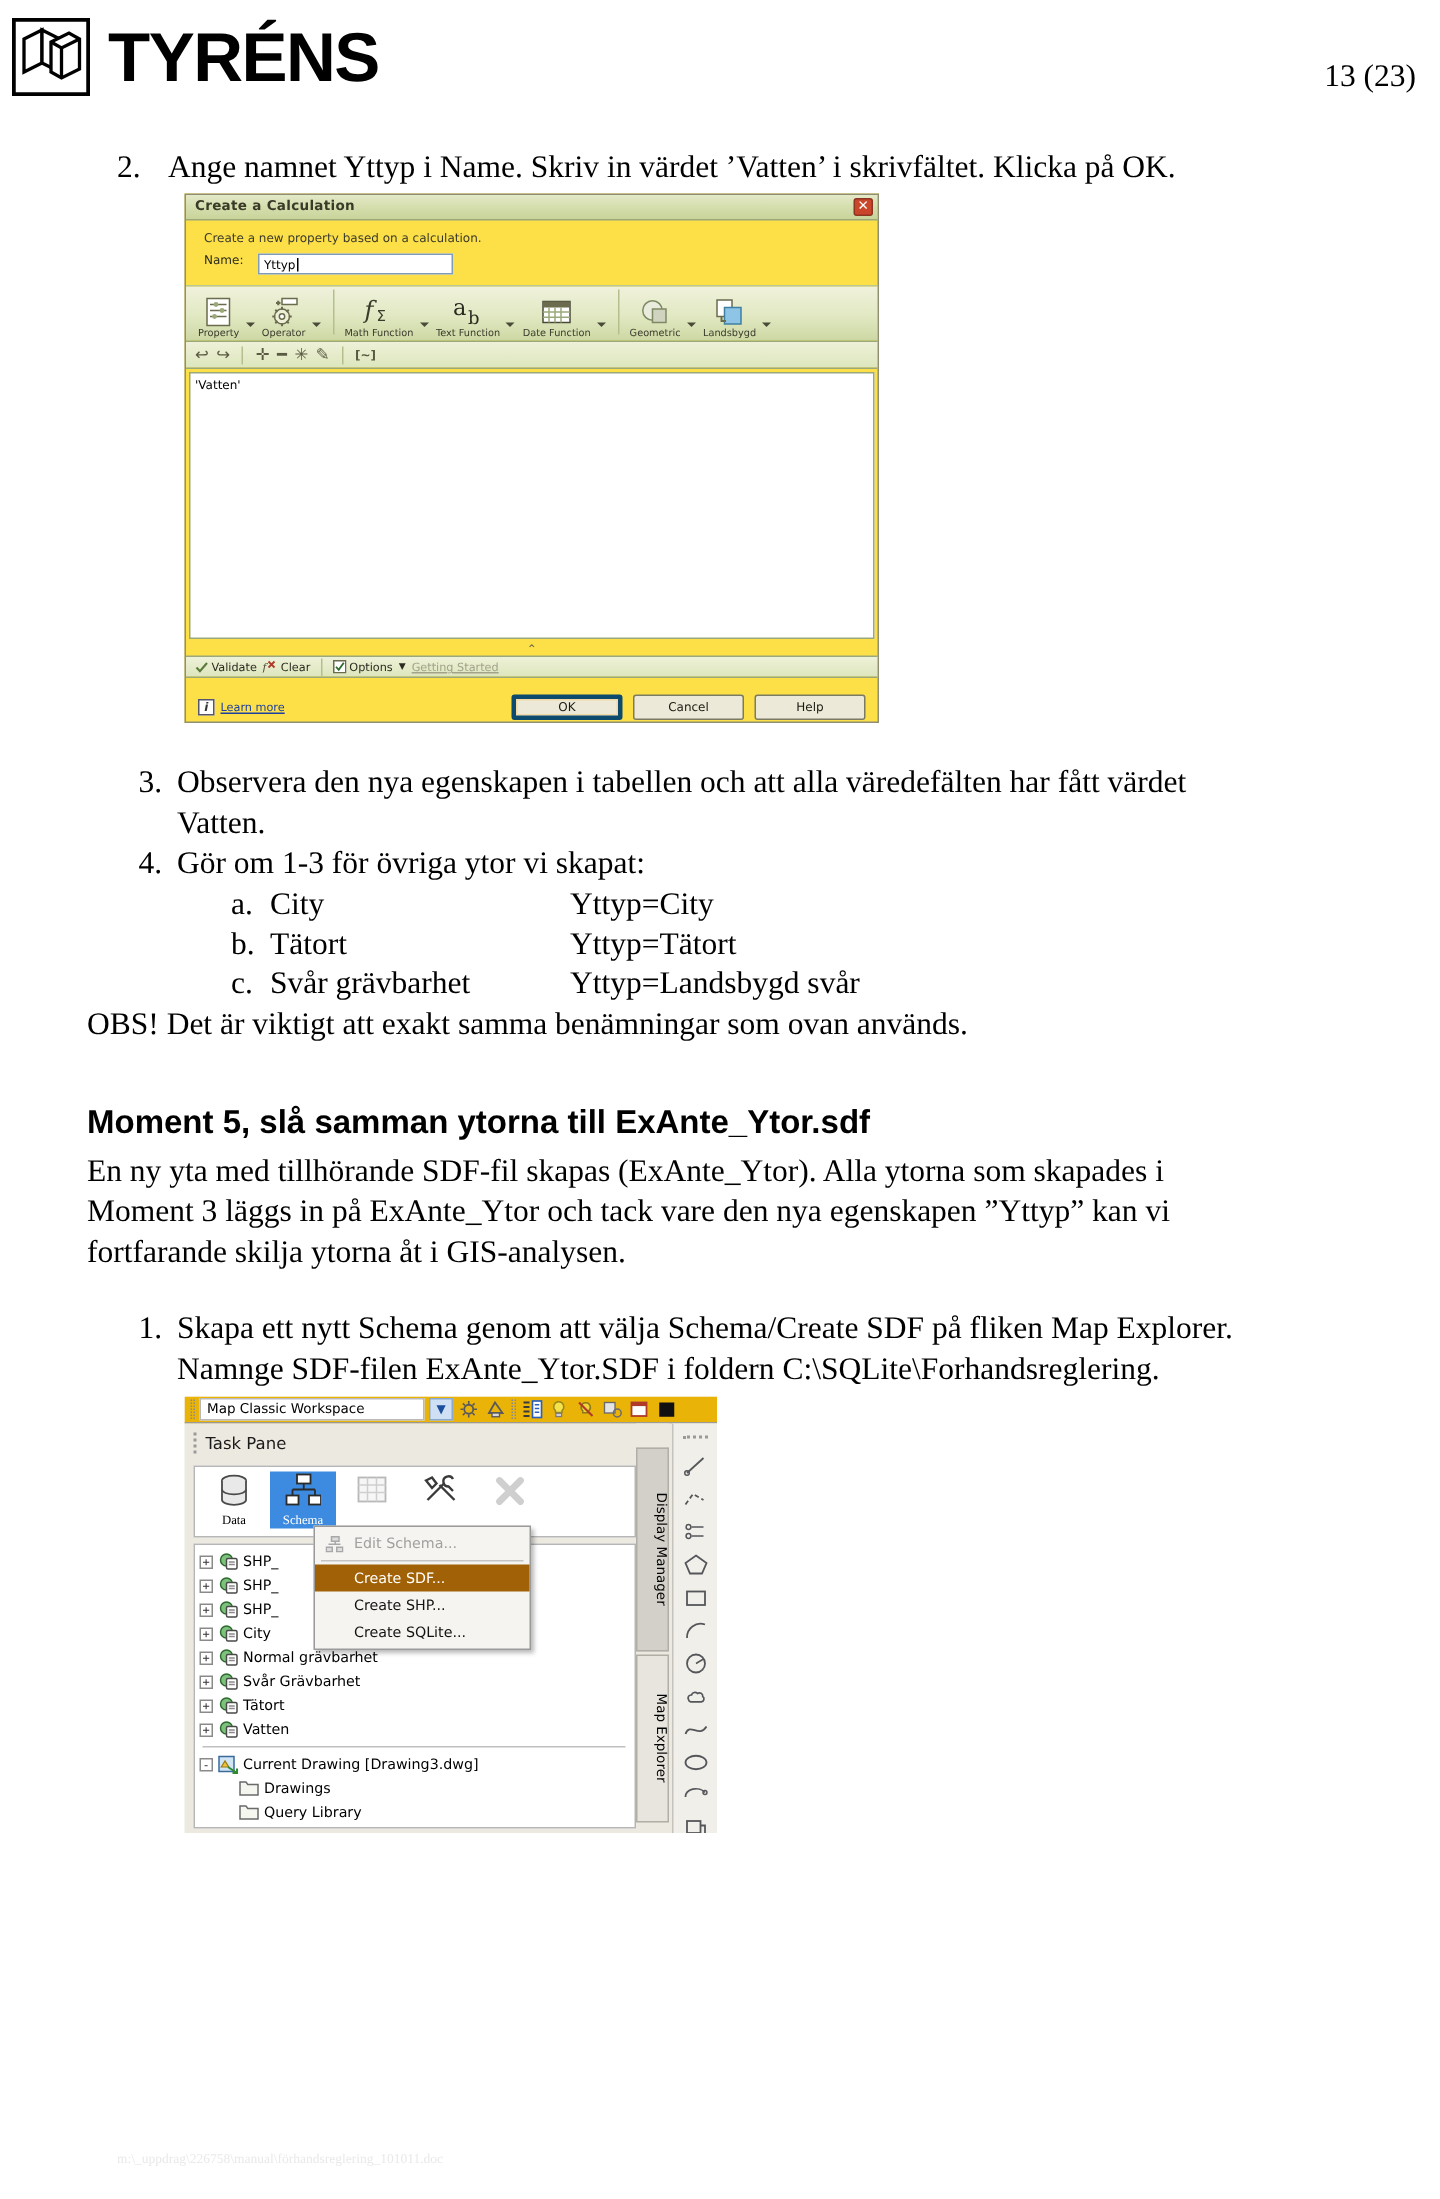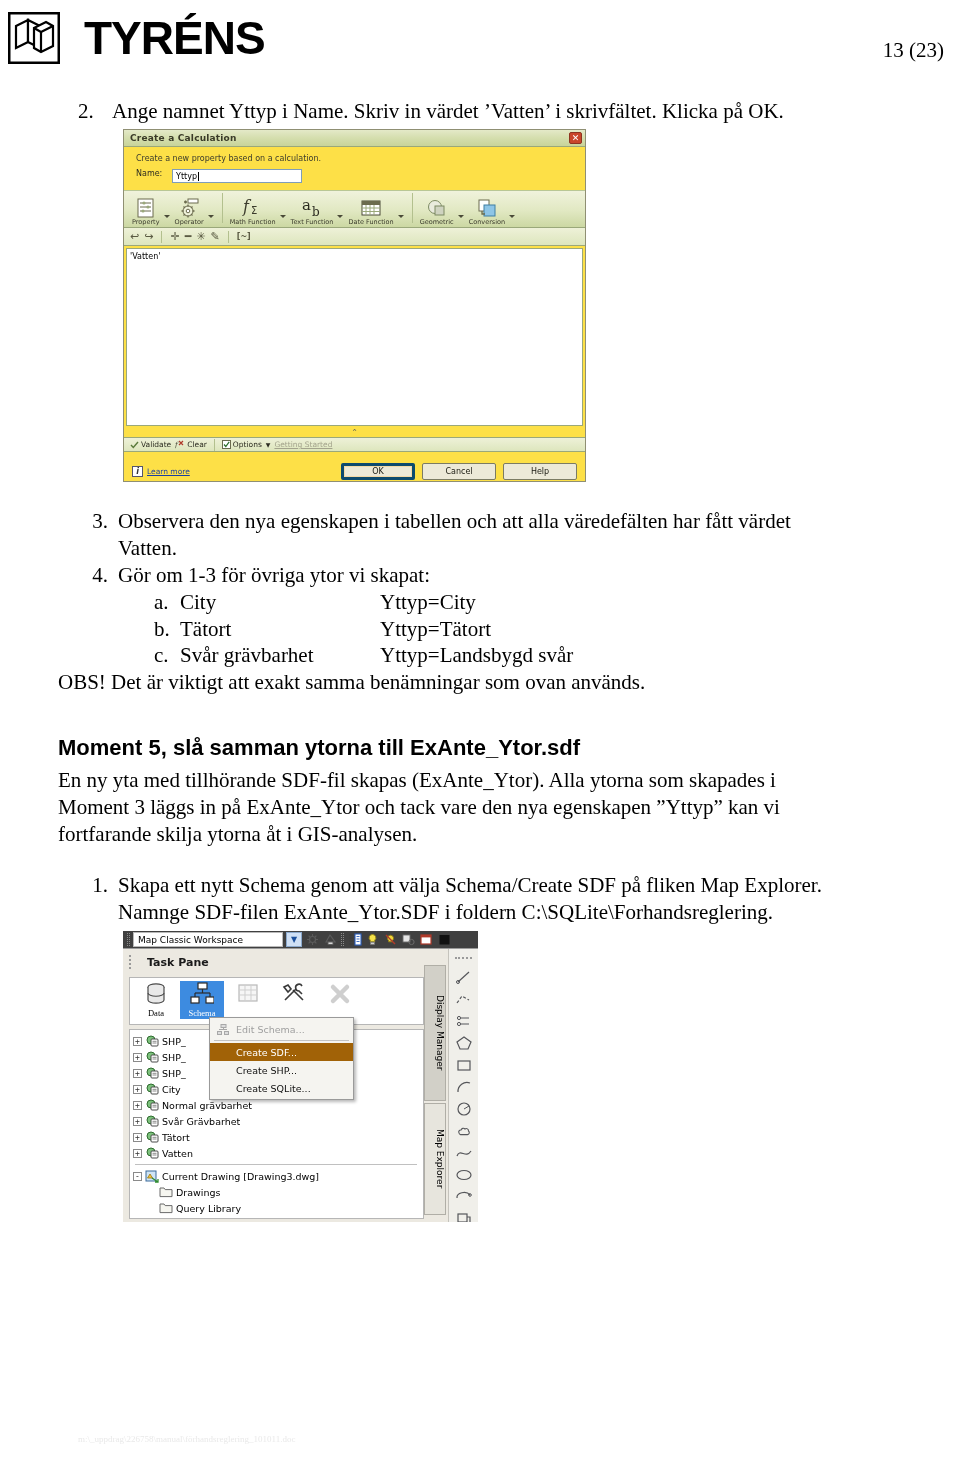--- a/index.html
+++ b/index.html
@@ -10,21 +10,21 @@
     font-family:"Liberation Serif", serif;
     color:#000;
     position:relative;
     overflow:hidden;
   }
 
   
   .page-header{
     position:absolute; top:8px; left:0; width:960px; height:60px;
   }
-  .logo-wrap{ position:absolute; left:8px; top:4px; display:flex; align-items:center; gap:24px; }
+  .logo-wrap{ position:absolute; left:8px; top:4px; display:flex; align-items:center; gap:12px; }
   .logo-mark{ width:52px; height:52px; }
   .logo-text{
     font-family:"Liberation Sans", sans-serif;
     font-weight:bold; font-size:46px; letter-spacing:-1px; line-height:1;
     color:#000;
   }
   .page-number{
     position:absolute; right:16px; top:30px;
     font-family:"Liberation Serif", serif; font-size:21px;
   }
@@ -135,43 +135,43 @@
   
   .map-shot{
     position:absolute; left:123px; top:931px;
     width:355px; height:291px;
     overflow:hidden;
     font-family:"DejaVu Sans", sans-serif;
     font-size:8.5px; color:#000;
     background:#f2f1ec;
   }
   .ws-bar{
-    height:18px; background:#404040;
+    height:18px; background:#eab308;
     border-bottom:1px solid #9a9a9a;
     display:flex; align-items:center; gap:3px; padding-left:4px;
   }
   .ws-grip{ width:3px; height:13px; border-left:1px dotted #8a8a8a; border-right:1px dotted #8a8a8a; }
   .ws-combo{
     flex:0 0 150px; height:15px; border:1px solid #b9b9b9; background:#fff;
     display:flex; align-items:center; padding-left:4px; font-size:9px; cursor:pointer;
   }
   .ws-arrow{
     width:16px;height:15px;background:#cfe0f5;border:1px solid #8aa8cc;
     display:flex;align-items:center;justify-content:center;color:#1b4f9c;font-size:8px;cursor:pointer;
   }
   .ws-ico{ width:15px;height:15px;display:flex;align-items:center;justify-content:center;cursor:pointer; }
 
   .tp-wrap{
     position:absolute; left:0; top:18px; width:355px; height:273px;
     background:#ece9e1;
   }
   .tp-header{
-    display:flex; align-items:center; gap:14px;
+    display:flex; align-items:center; gap:4px;
     padding:6px 0 4px 6px;
-    font-weight:bold; font-size:11px; color:#1a1a1a;
+    font-weight:normal; font-size:11px; color:#1a1a1a;
   }
   .tp-grip{ width:4px; height:14px; border-left:2px dotted #9a9a9a; }
 
   .tp-panel{
     position:absolute; left:6px; top:28px; width:295px; height:48px;
     background:#fff; border:1px solid #b6b6b6;
     display:flex; align-items:flex-start; padding:3px 0 0 4px; gap:2px;font-family:Liberation Serif, serif;
   }
   .tp-tab{
     width:44px; display:flex; flex-direction:column; align-items:center; cursor:pointer;
@@ -383,21 +383,21 @@
 
       <div class="tb-group">
         <div class="tb-btn">
           <div class="tb-ico">
             <svg width="22" height="20" viewBox="0 0 22 20">
                 <rect x="3" y="2" width="10" height="11" fill="#fff" stroke="#6b6b4e"></rect>
                 <rect x="8" y="7" width="11" height="11" fill="#8ec5e6" stroke="#3f7fa3"></rect>
                 <path d="M6 13 v3 h3" fill="none" stroke="#6b6b4e" stroke-width="1.3"></path>
               </svg>
           </div>
-          <div class="tb-lbl">Conversion</div>
+          <div class="tb-lbl">Landsbygd</div>
         </div>
         <div class="tb-arrow"></div>
       </div>
     </div>
 
     <div class="calc-toolbar2">
       <span class="t2ico">↩</span>
       <span class="t2ico">↪</span>
       <span class="t2sep"></span>
       <span class="t2ico">✛</span>

